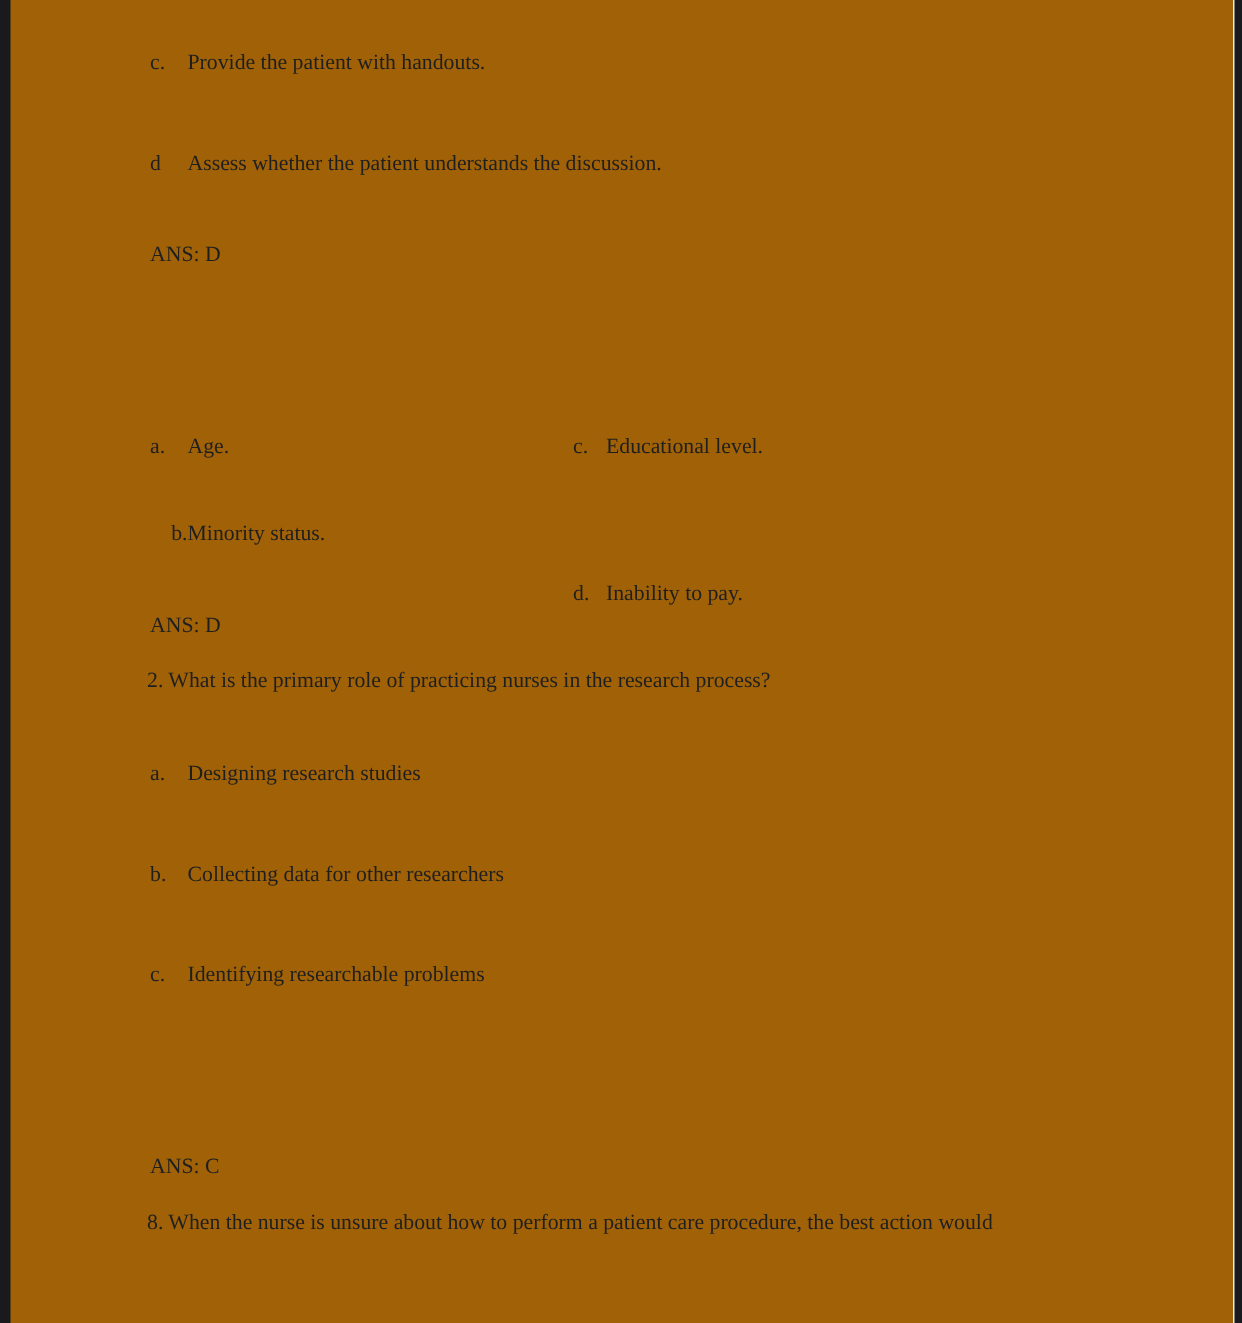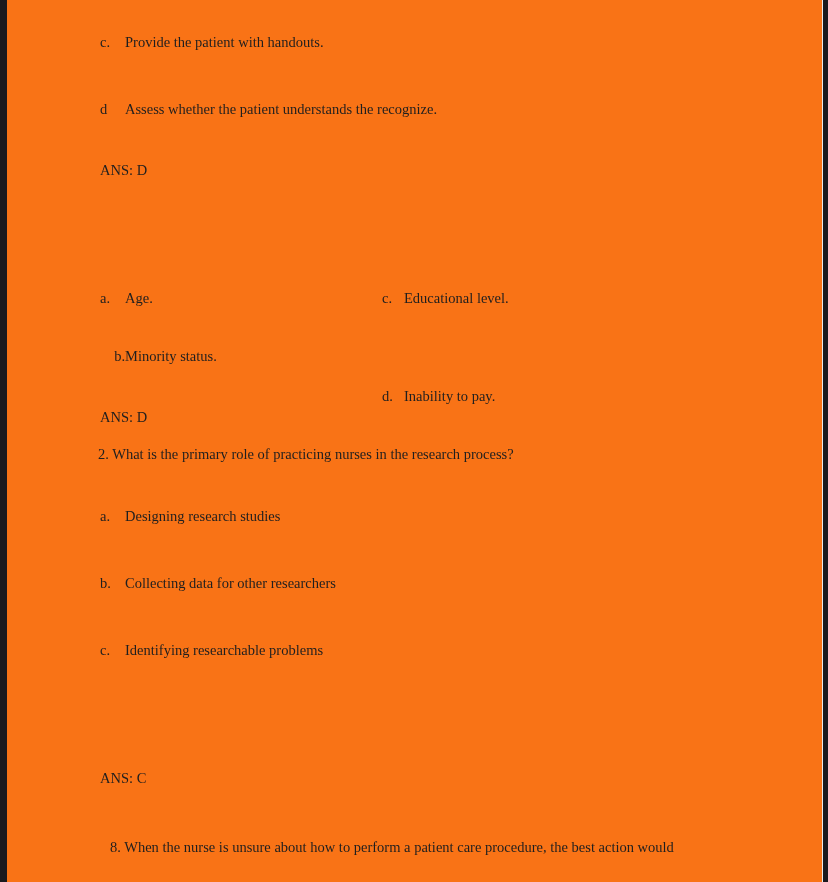--- a/index.html
+++ b/index.html
@@ -4,21 +4,21 @@
 <style>
   html, body {
     margin: 0;
     padding: 0;
     background: #0f0f12;
   }
   #screen {
     position: relative;
     width: 828px;
     height: 882px;
-    background: #f97316;
+    background: #a16207;
     overflow: hidden;
     font-family: "Liberation Serif", "DejaVu Serif", serif;
     font-size: 14.5px;
     color: #1f1f1f;
   }
   .edge {
     position: absolute;
     top: 0;
     height: 882px;
     background: #1a1a1e;
@@ -47,21 +47,21 @@
 <div id="screen">
 
   <div class="edge edge-left"></div>
   <div class="edge edge-right"></div>
 
   <div class="block opt nowrap" style="left:100px; top:34px;">
     <span class="opt-letter">c.</span><span>Provide the patient with handouts.</span>
   </div>
 
   <div class="block opt nowrap" style="left:100px; top:101px;">
-    <span class="opt-letter">d</span><span>Assess whether the patient understands the recognize.</span>
+    <span class="opt-letter">d</span><span>Assess whether the patient understands the discussion.</span>
   </div>
 
   <div class="block ans nowrap" style="left:100px; top:162px;">ANS: D</div>
 
 
   <div class="block" style="left:0; top:290px; width:824px; height:16px;">
     <div class="optcell nowrap" style="position:absolute; left:100px; top:0;">
       <span class="opt-letter">a.</span><span>Age.</span>
     </div>
     <div class="optcell nowrap" style="position:absolute; left:382px; top:0;">
@@ -90,15 +90,15 @@
     <span class="opt-letter">c.</span><span>Identifying researchable problems</span>
   </div>
 
   <div class="block opt nowrap" style="left:100px; top:575px;">
     <span class="opt-letter">b.</span><span>Collecting data for other researchers</span>
   </div>
 
 
   <div class="block ans nowrap" style="left:100px; top:770px;">ANS: C</div>
 
-  <div class="block question nowrap" style="left:110px; top:807px;margin-top:32px;">8. When the nurse is unsure about how to perform a patient care procedure, the best action would</div>
+  <div class="block question nowrap" style="left:98px; top:807px;">8. When the nurse is unsure about how to perform a patient care procedure, the best action would</div>
 
 </div>
 
 </body></html>

